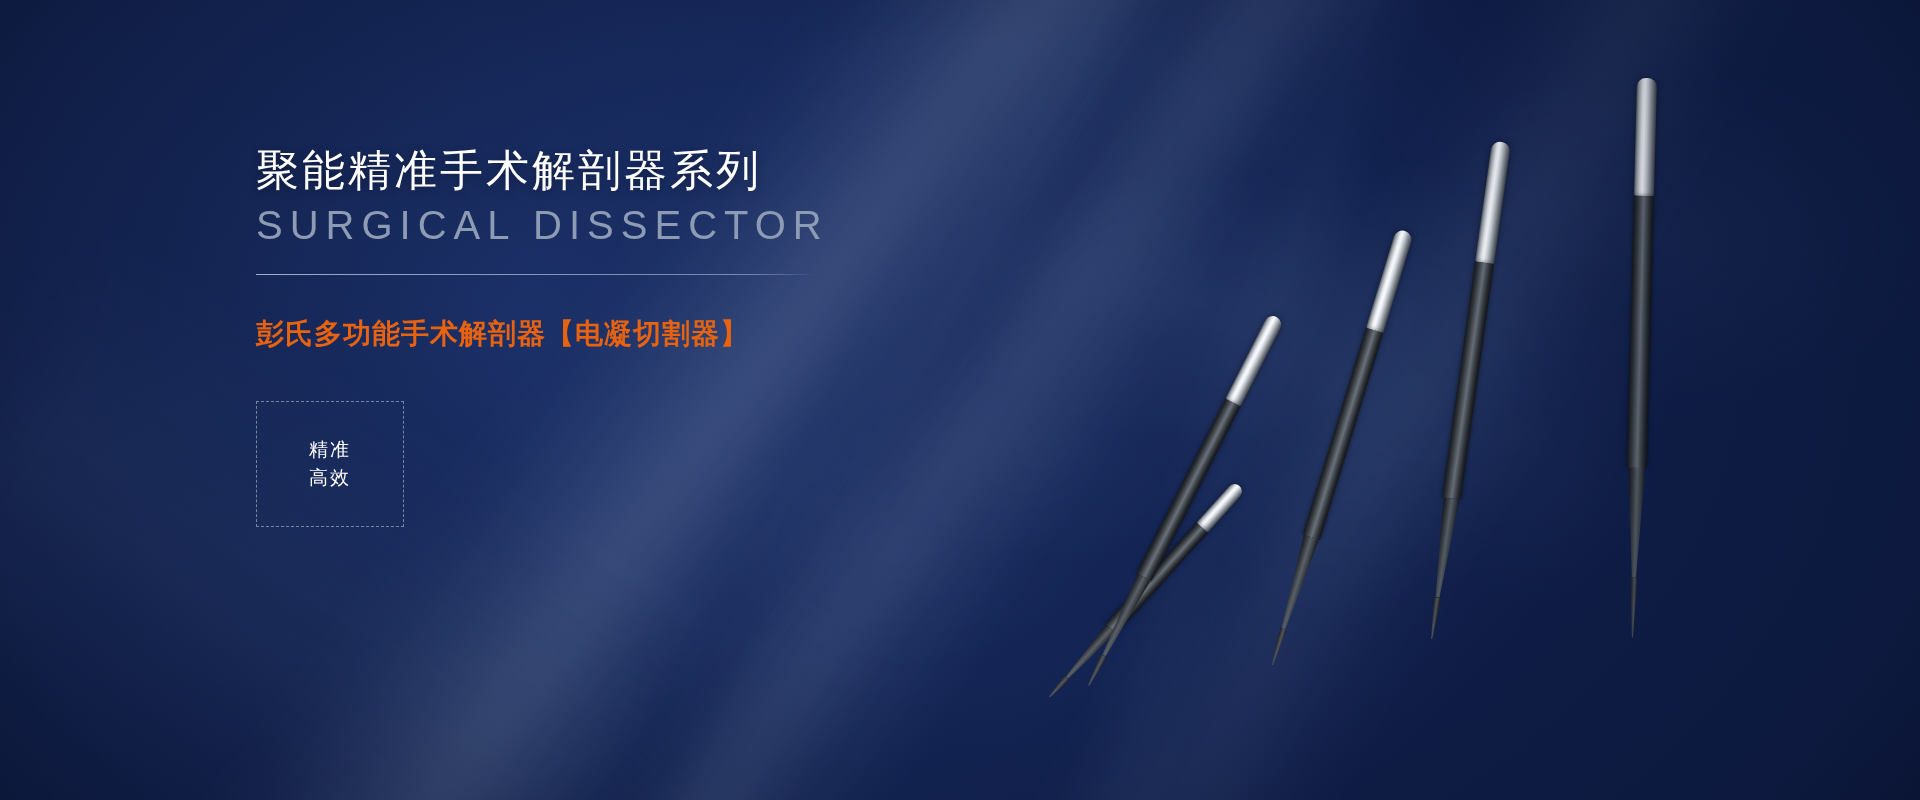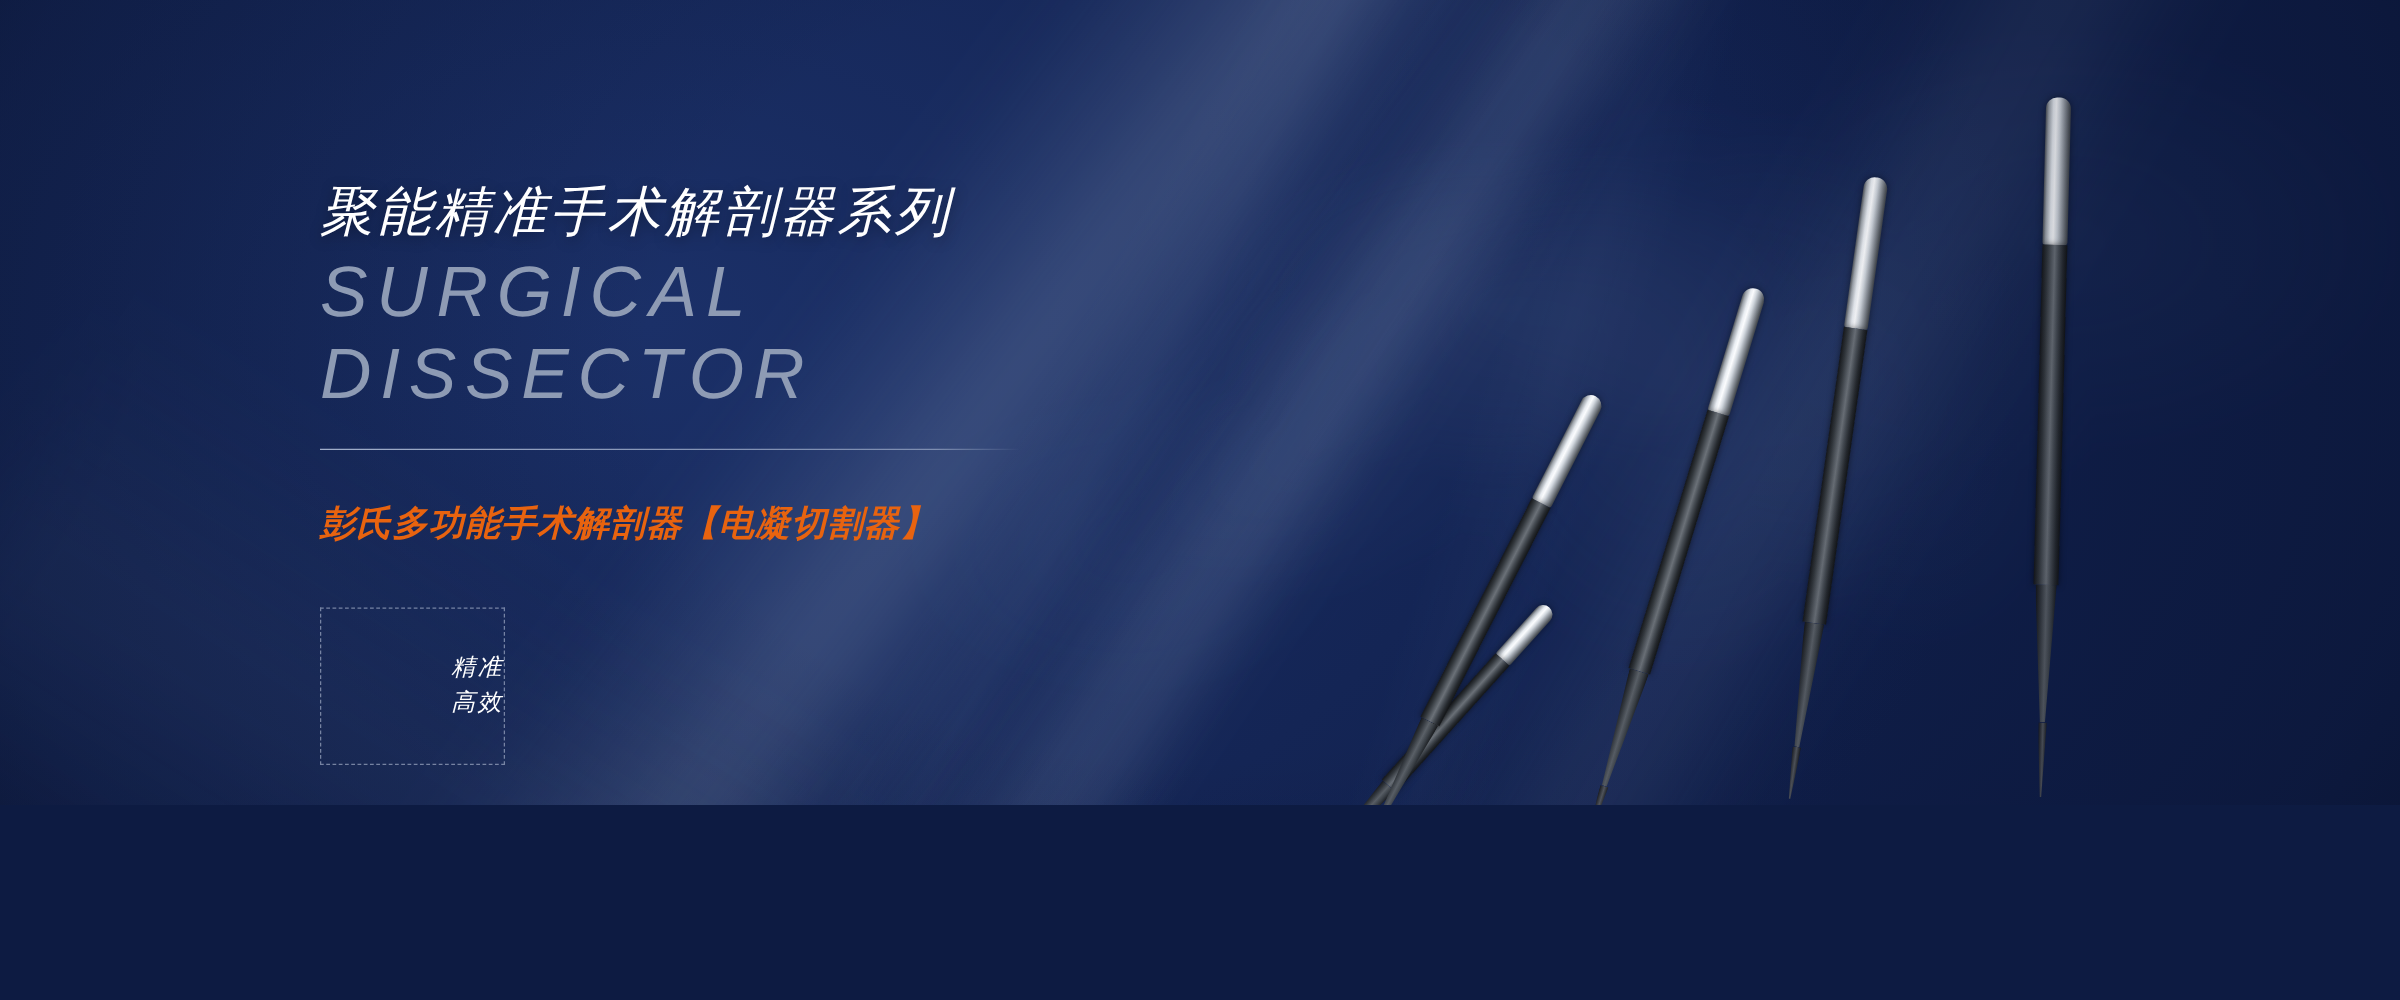--- a/index.html
+++ b/index.html
@@ -5,26 +5,25 @@
   * { margin:0; padding:0; box-sizing:border-box; }
   html, body {
     width:1920px; height:800px;
     overflow:hidden;
     background:#0d1b42;
     font-family:"Liberation Sans","DejaVu Sans",sans-serif;
   }
 
   #banner {
     position:relative;
-    width:1920px; height:644px;
+    width:1920px; height:800px;
     overflow:hidden;
     background:
       radial-gradient(ellipse 1100px 760px at 27% 40%, #1b3068 0%, #16285a 45%, #101f4b 100%),
       linear-gradient(135deg,#16285a 0%,#101f4b 60%,#0b1636 100%);
-    font-style: italic;
   }
 
   
   .bg-photo {
     position:absolute; inset:0;
     opacity:.55;
     filter:blur(2px);
     background:
       radial-gradient(ellipse 330px 200px at 62% 38%, rgba(150,175,215,.16) 0%, rgba(150,175,215,0) 70%),
       radial-gradient(ellipse 280px 340px at 70% 48%, rgba(160,185,225,.14) 0%, rgba(160,185,225,0) 72%),
@@ -132,21 +131,21 @@
     margin-top:146px;
     font-size:43px;
     letter-spacing:3px;
     color:#ffffff;
     font-weight:400;
     line-height:1.16;
     text-shadow:0 2px 10px rgba(0,0,0,.35);
   }
   .title-en {
     margin-top:6px;
-    font-size:57px;
+    font-size:40px;
     letter-spacing:7px;
     color:#8e9bb4;
     font-weight:300;
     line-height:1.15;
   }
   .divider {
     margin-top:26px;
     width:560px; height:1px;
     background:linear-gradient(to right, rgba(185,198,222,.85) 0%, rgba(185,198,222,.55) 88%, rgba(185,198,222,0) 100%);
   }
@@ -155,21 +154,21 @@
     font-size:28px;
     letter-spacing:1px;
     color:#e8630f;
     font-weight:700;
   }
 
   .feature-row { margin-top:48px; display:flex; gap:36px; }
   .feature-box {
     width:148px; height:126px;
     display:flex; flex-direction:column;
-    align-items:flex-end; justify-content:center;
+    align-items:center; justify-content:center;
     gap:9px;
     border:1px dashed rgba(196,206,226,.55);
   }
   .feature-box.bright { border:2px dashed #ffffff; }
   .feature-box span {
     display:block;
     font-size:19px;
     letter-spacing:2px;
     color:#ffffff;
     line-height:1;

